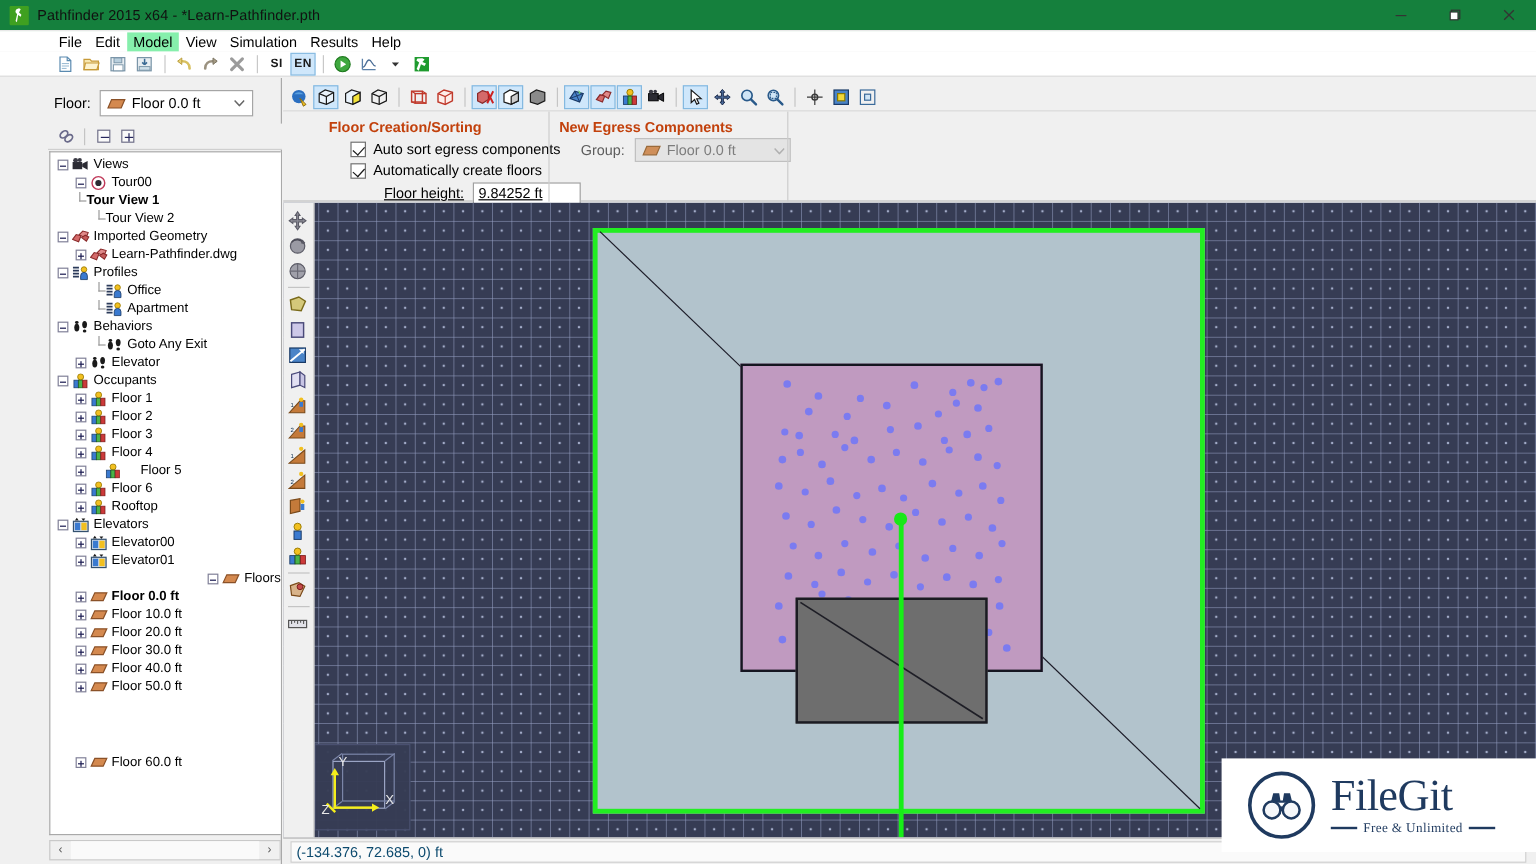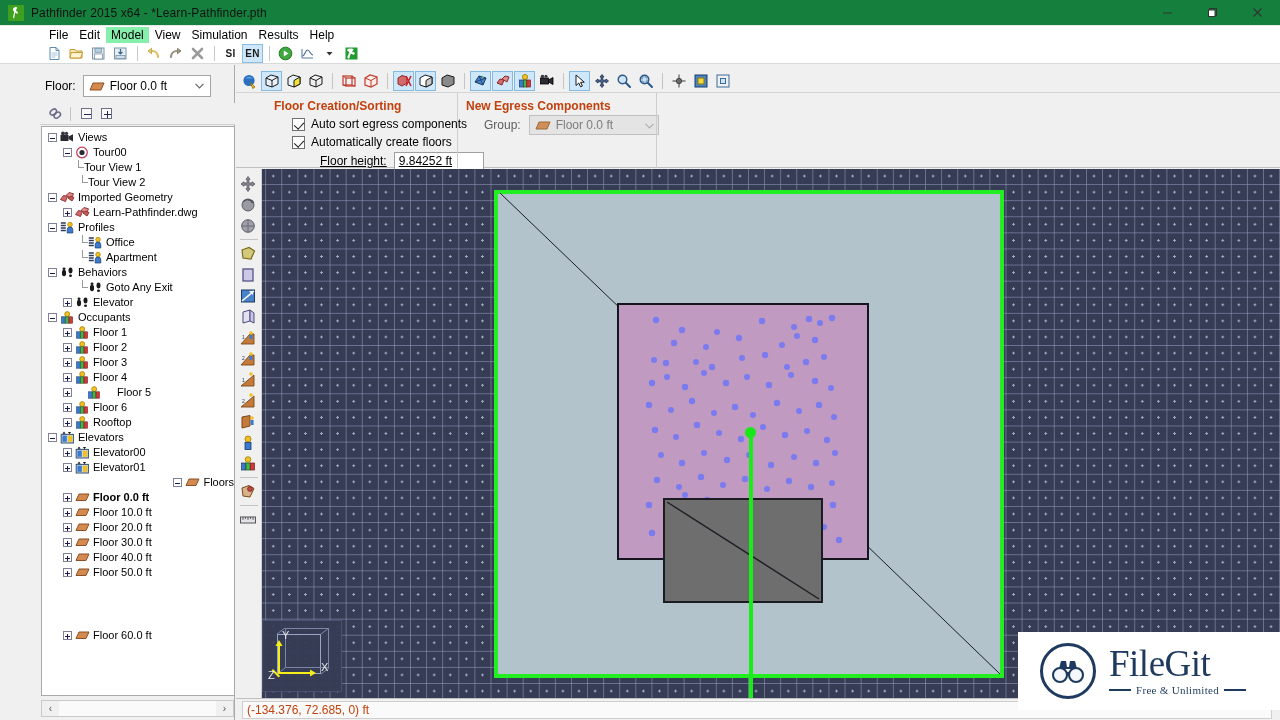--- a/index.html
+++ b/index.html
@@ -209,21 +209,21 @@
   .axlbl { position: absolute; color: #e8e8e8; font-size: 11px; }
   .axline { position: absolute; background: #f5ee1a; }
 
   .coordbar {
     position: absolute; left: 236px; top: 698px; width: 1044px; height: 22px;
     background: #f0f0f0; border-top: 1px solid #c0c0c0;
     display: flex; align-items: center; padding-left: 6px;
   }
   .coordfield {
     width: 1030px; height: 18px; background: #fafafa; border: 1px solid #cfcfcf;
-    font-size: 12px; color: #c2410c; padding-left: 4px; line-height: 16px;
+    font-size: 12px; color: #0c4a6e; padding-left: 4px; line-height: 16px;
   }
 
   
   .vtoolbar {
     position: absolute; left: 236px; top: 169px; width: 26px; height: 529px;
     background: #f0f0f0; border-right: 1px solid #cfcfcf; padding-top: 4px;
   }
   .vtb { width: 24px; height: 21px; display: flex; align-items: center; justify-content: center; margin-bottom: 0px; }
   .vtb-sep { width: 18px; height: 1px; background: #c4c4c4; margin: 3px auto; }
 
@@ -410,21 +410,21 @@
           <span class="lbl">Views</span>
         </div>
         <div class="trow" style="padding-left: 21px;">
           <span class="toggle"></span>
           <span class="tico"><svg width="15" height="13" viewBox="0 0 15 13">
               <circle cx="7" cy="6.5" r="5.3" fill="#fff" stroke="#c03a5a" stroke-width="1.2"></circle>
               <circle cx="7" cy="6.5" r="2.6" fill="#2b2b33"></circle>
             </svg></span>
           <span class="lbl">Tour00</span>
         </div>
-        <div class="trow" style="padding-left: 32px;">
+        <div class="trow" style="padding-left: 20px; font-weight: bold;">
           <span class="elbow"></span>
           <span class="lbl">Tour View 1</span>
         </div>
         <div class="trow" style="padding-left: 36px;">
           <span class="elbow"></span>
           <span class="lbl">Tour View 2</span>
         </div>
         <div class="trow" style="padding-left: 6px;">
           <span class="toggle"></span>
           <span class="tico"><svg width="15" height="13" viewBox="0 0 15 13">

